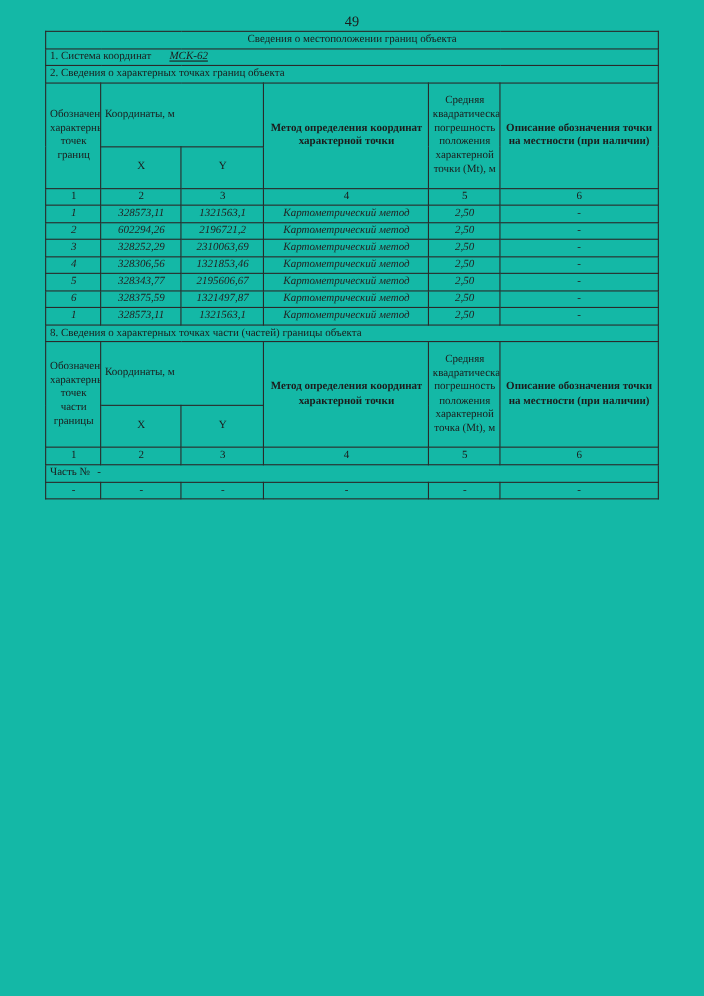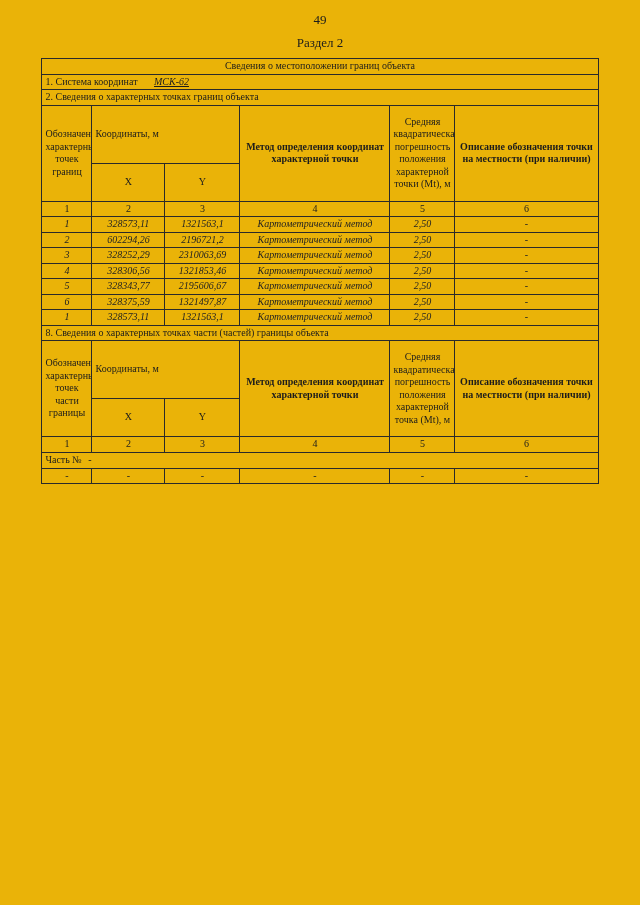--- a/index.html
+++ b/index.html
@@ -1,18 +1,18 @@
 <!DOCTYPE html>
 <html><head>
 <meta charset="utf-8">
 <style>
   * { box-sizing: border-box; }
   html,body { margin:0; padding:0; background:#ffffff; }
   .page {
-    width:640px; height:905px; background:#eab308; position:relative;
+    width:640px; height:905px; background:#14b8a6; position:relative;
     font-family:"Liberation Serif", serif; color:#1c1c1c; overflow:hidden;
   }
   .page-number { text-align:center; padding-top:12px; font-size:13px; }
   .section-title { text-align:center; font-size:13px; margin-top:7px; margin-bottom:7px; }
   table.doc {
     border-collapse:collapse; width:556px; margin:0 auto; table-layout:fixed;
   }
   table.doc td {
     border:1px solid #2a2a2a; padding:1px 3px; vertical-align:middle;
     font-size:10px; line-height:1.25; overflow:hidden;
@@ -29,21 +29,20 @@
   td.part-row { font-size:10px; padding:2px 2px 2px 76px; height:16px;margin-top:37px; }
   .part-underscore { font-style:italic; margin-left:4px; }
   tr.header-main td { height:58px; }
 </style>
 </head>
 <body>
 
 <div class="page">
 
   <div class="page-number">49</div>
-  <div class="section-title">Раздел 2</div>
 
   <table class="doc">
     <colgroup>
       <col style="width:50px">
         <col style="width:73px">
         <col style="width:75px">
       <col style="width:150px">
         <col style="width:65px">
         <col style="width:143px">
     </colgroup>

